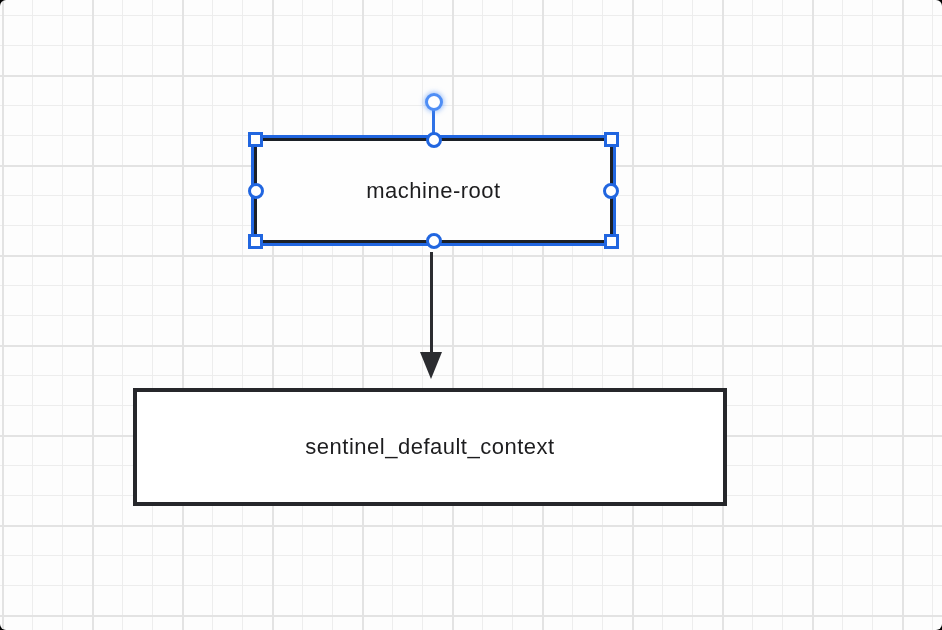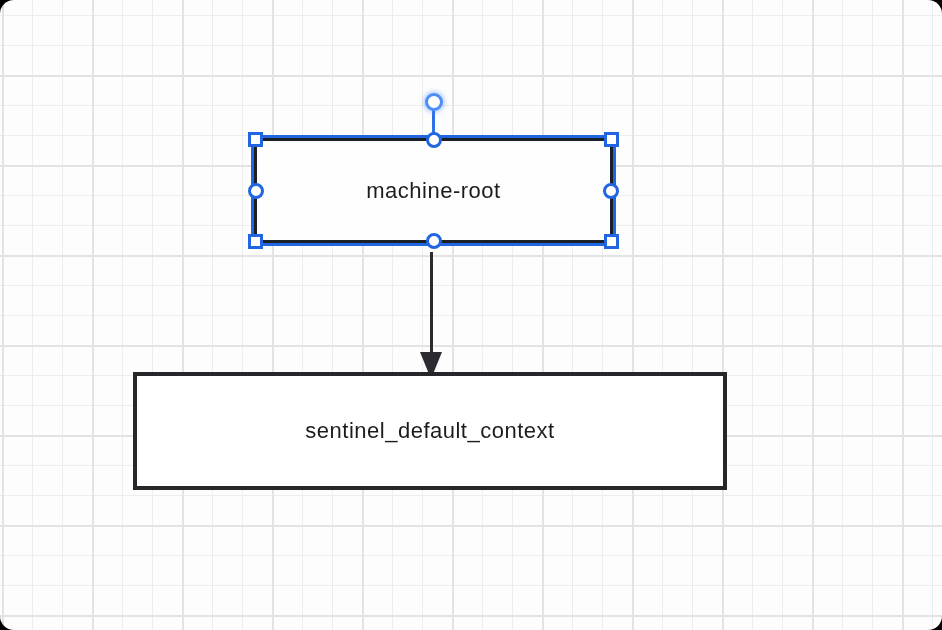--- a/index.html
+++ b/index.html
@@ -11,21 +11,21 @@
   .viewport {
     position: relative;
     width: 942px;
     height: 630px;
     overflow: hidden;
   }
   
   .canvas {
     position: absolute;
     inset: 0;
-    border-radius: 14px;
+    border-radius: 6px;
     background-color: #fdfdfd;
     background-image:
       linear-gradient(90deg, #e3e3e3 0 2px, transparent 2px),
       linear-gradient(#e3e3e3 0 2px, transparent 2px),
       linear-gradient(90deg, #ededed 0 1px, transparent 1px),
       linear-gradient(#ededed 0 1px, transparent 1px);
     background-size: 90px 90px, 90px 90px, 30px 30px, 30px 30px;
     background-position: 2px 0, 0 75px, 2px 0, 15px 15px;
   }
   .node {
@@ -107,21 +107,21 @@
     top: 352px;
     width: 0;
     height: 0;
     border-left: 11px solid transparent;
     border-right: 11px solid transparent;
     border-top: 27px solid #2b2c30;
   }
   
   .node-sentinel {
     left: 133px;
-    top: 372px;
+    top: 388px;
     width: 594px;
     height: 118px;
     border: 4px solid #26272b;
     background: #ffffff;
   }
 </style>
 </head>
 <body>
 
 <div class="viewport">

